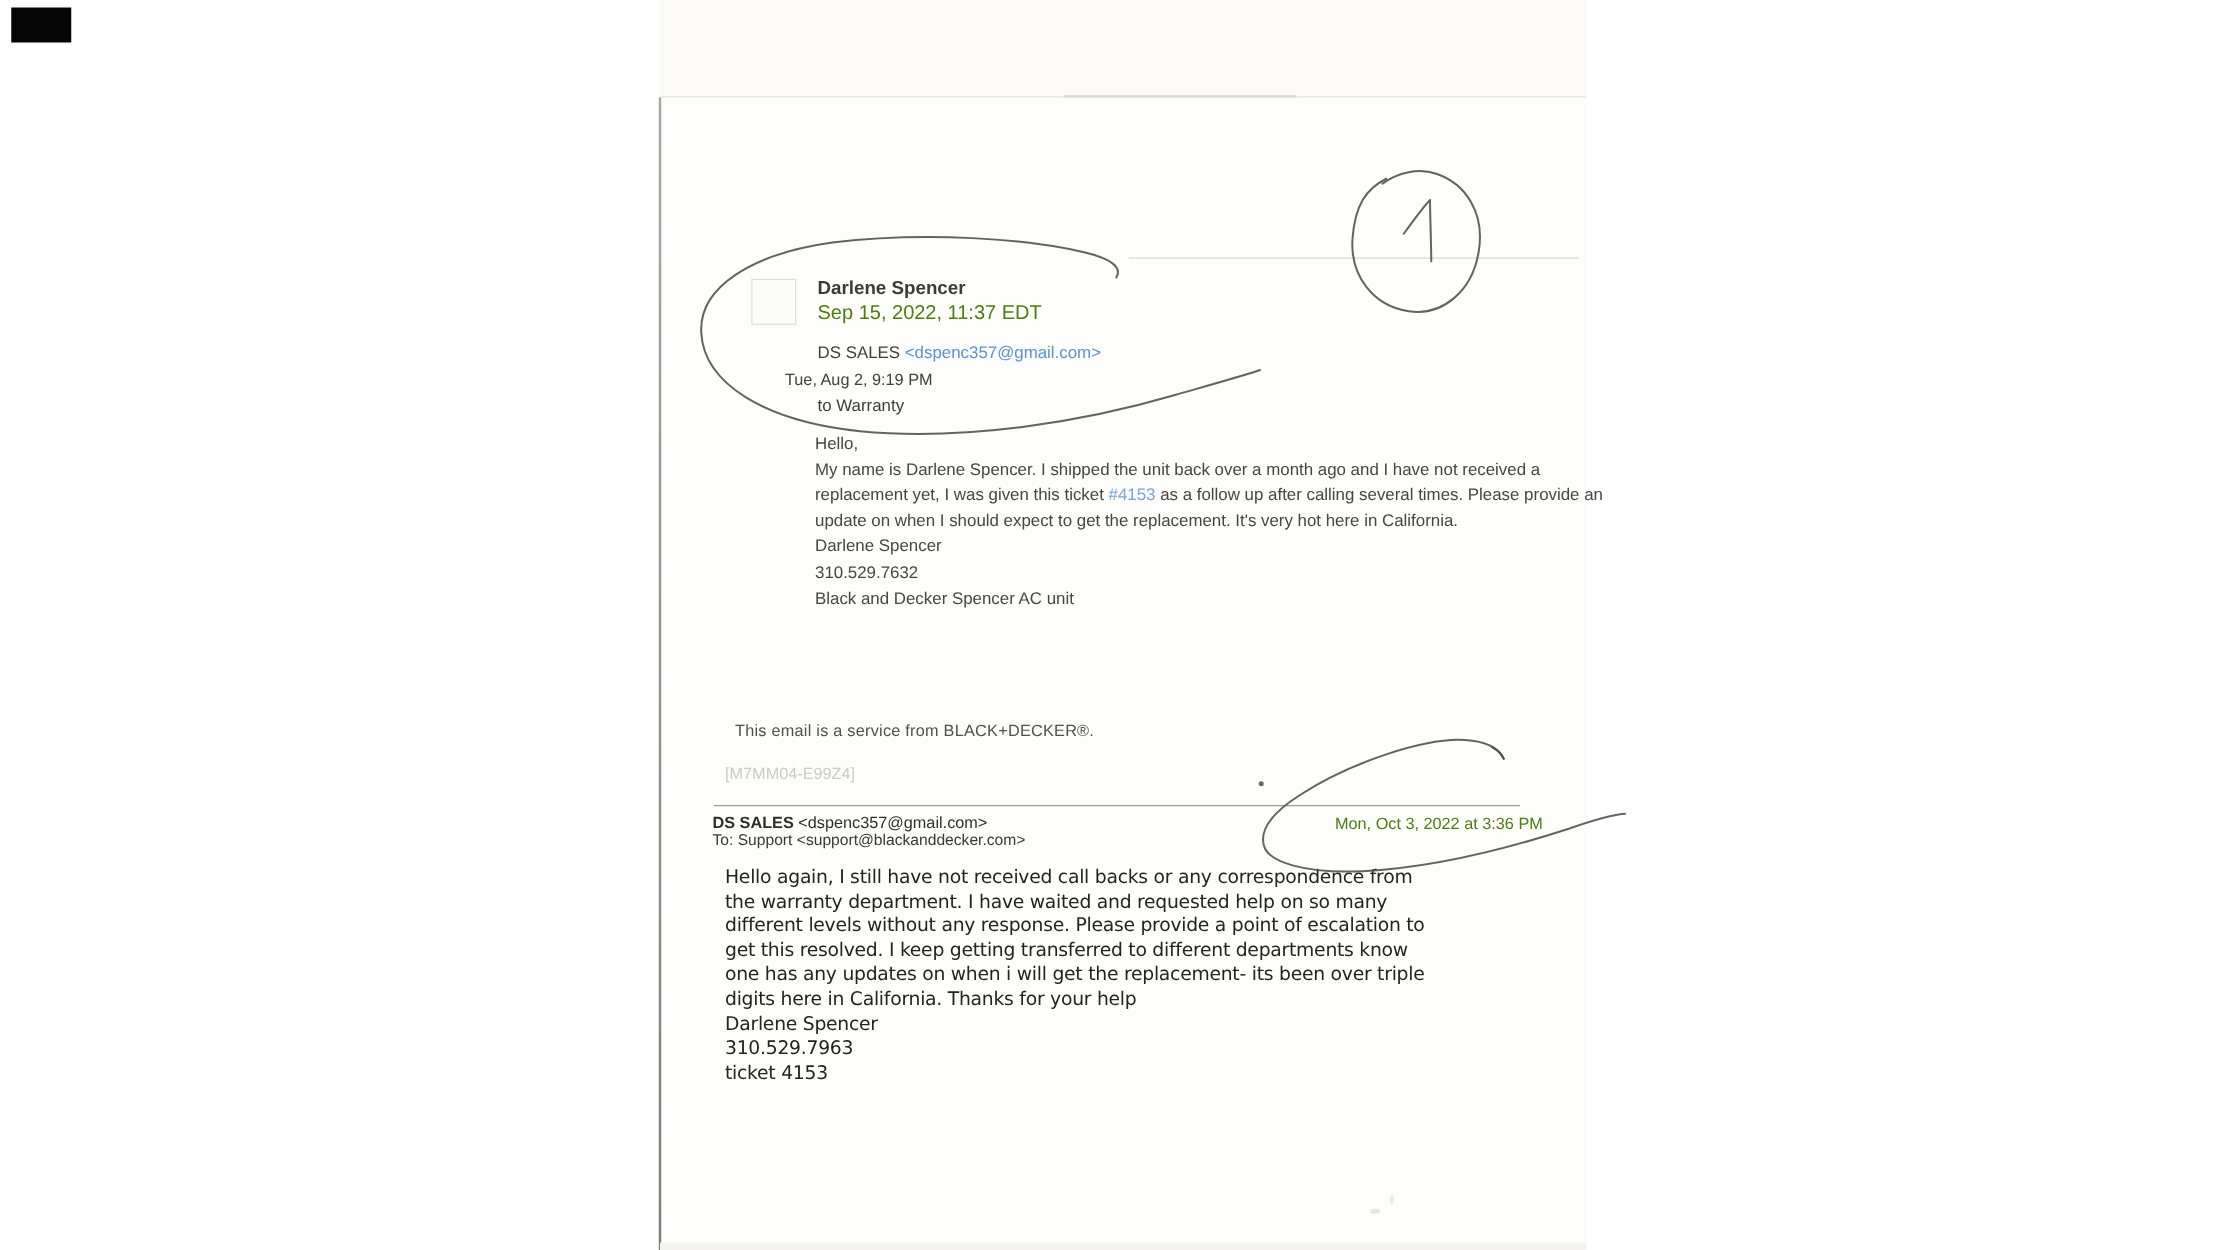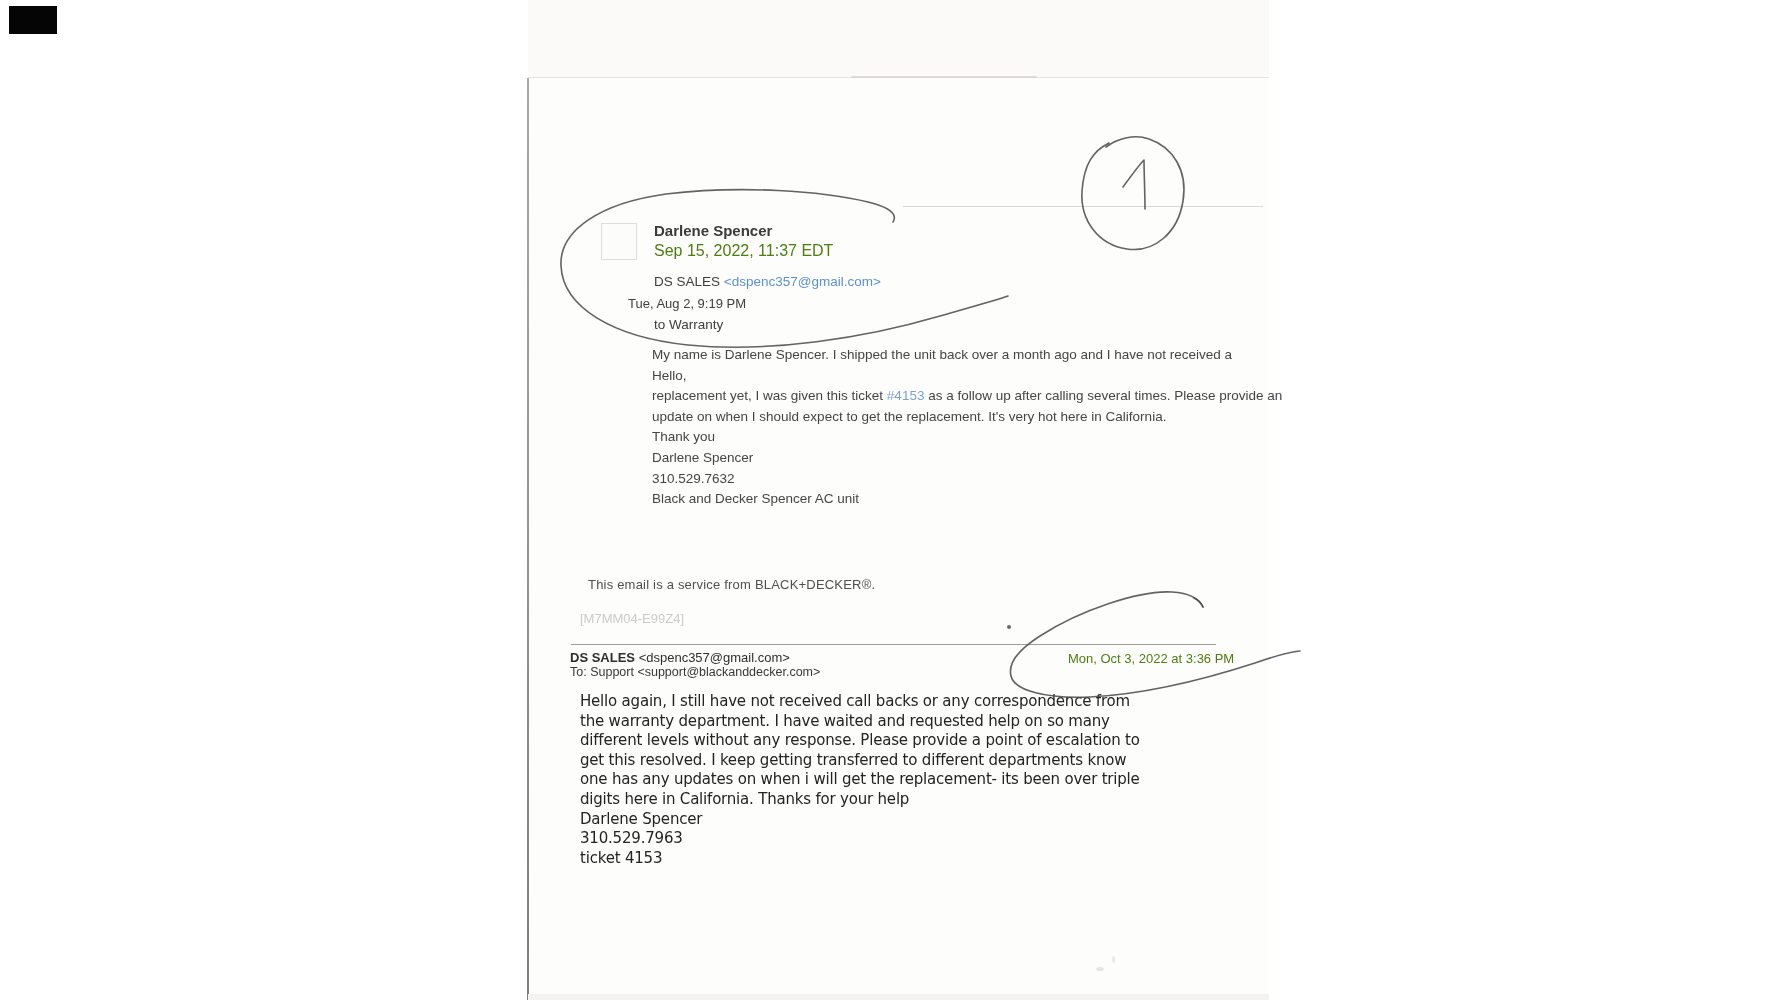--- a/index.html
+++ b/index.html
@@ -68,25 +68,24 @@
 <div class="abs pen-dot"></div>
 
 <div class="abs avatar"></div>
 <div class="abs e1-name">Darlene Spencer</div>
 <div class="abs e1-time">Sep 15, 2022, 11:37 EDT</div>
 <div class="abs e1-from"><span>DS SALES </span><a class="lnk">&lt;dspenc357@gmail.com&gt;</a></div>
 <div class="abs e1-sent">Tue, Aug 2, 9:19 PM</div>
 <div class="abs e1-to">to Warranty</div>
 
 <div class="abs e1-body">
+  <div>Hello,</div>
   <div>My name is Darlene Spencer. I shipped the unit back over a month ago and I have not received a</div>
-  <div>Hello,</div>
   <div><span>replacement yet, I was given this ticket </span><a class="lnk-light">#4153</a><span> as a follow up after calling several times. Please provide an</span></div>
   <div>update on when I should expect to get the replacement. It's very hot here in California.</div>
-  <div>Thank you</div>
   <div>Darlene Spencer</div>
   <div>310.529.7632</div>
   <div>Black and Decker Spencer AC unit</div>
 </div>
 
 <div class="abs service-note">This email is a service from BLACK+DECKER®.</div>
 <div class="abs ref-code">[M7MM04-E99Z4]</div>
 
 <div class="abs divider"></div>
 <div class="abs e2-from"><b>DS SALES</b><span> &lt;dspenc357@gmail.com&gt;</span></div>

